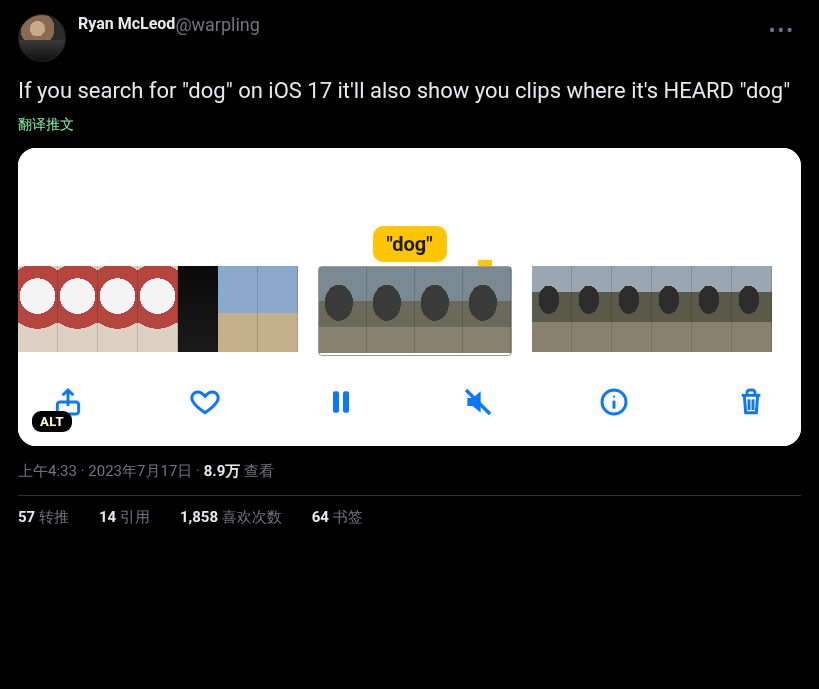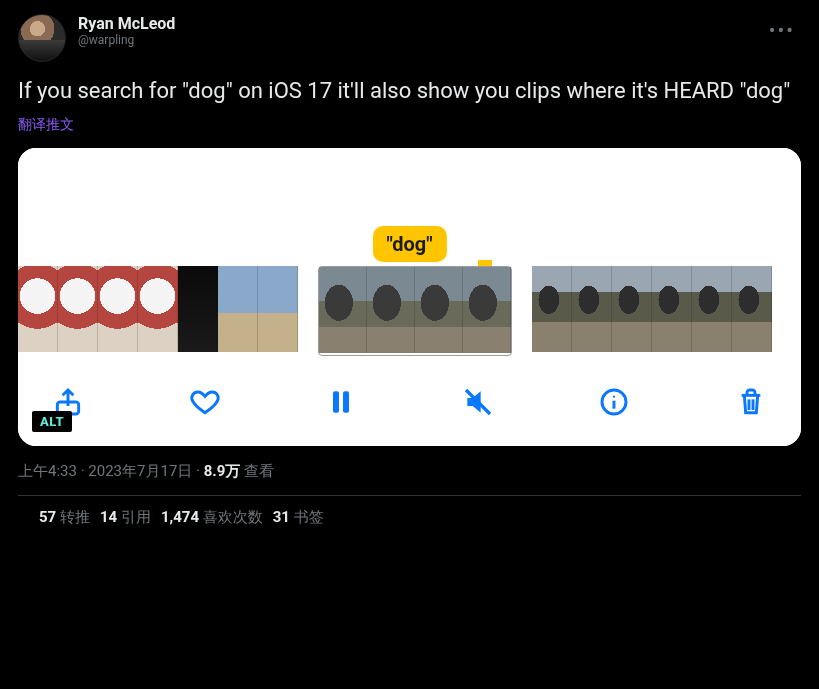--- a/index.html
+++ b/index.html
@@ -19,37 +19,37 @@
     background: radial-gradient(circle at 40% 30%, #c9a98a 0 18%, #8a6a52 18% 40%, #2b2b2b 40% 100%);
     border: 1px solid #222;
     position: relative;
     overflow: hidden;
   }
   .avatar::after{
     content:"";
     position:absolute; inset:auto 0 0 0; height:45%;
     background: linear-gradient(#3a3a3a,#111);
   }
-  .name-block { display: flex; flex-direction: column; }
+  .name-block { display: flex; }
   .display-name { font-weight: 700; font-size: 16px; color: #e7e9ea; }
-  .handle { color: #71767b; font-size: 12px; }
+  .handle { color: #71767b; font-size: 18px; }
   .more {
     position: absolute; top: 0; right: 0;
     color: #71767b; font-size: 20px; letter-spacing: 2px;
     padding: 4px 6px; cursor: pointer;
   }
   .body-text {
     margin-top: 14px;
     font-size: 22px;
     line-height: 1.35;
     color: #e7e9ea;
   }
   .translate-link {
     margin-top: 10px;
-    color: #8b5cf6;
+    color: #86efac;
     font-size: 14px;
     cursor: pointer;
     display: inline-block;
   }
 
   .media-card {
     margin-top: 14px;
     width: 100%;
     background: #fff;
     border-radius: 18px;
@@ -133,41 +133,40 @@
     cursor: pointer;
   }
   .tb-btn svg { width: 32px; height: 32px; stroke: #0a77ff; fill: none; stroke-width: 2.2; }
   .tb-btn.pause svg { fill: #0a77ff; stroke: none; }
   .tb-btn.mute svg { fill: #0a77ff; stroke: #0a77ff; }
 
   .alt-badge {
     position: absolute;
     left: 14px; bottom: 14px;
     background: #000;
-    color: #5eead4;
+    color: #fef9c3;
     font-weight: 800;
     font-size: 13px;
     padding: 3px 8px;
-    border-radius: 2px;
+    border-radius: 9px;
     letter-spacing: 0.5px;
   }
 
   .meta {
     margin-top: 16px;
     color: #71767b;
     font-size: 15px;
   }
   .meta .views-num { color: #e7e9ea; font-weight: 700; }
   .divider { border: none; border-top: 1px solid #2f3336; margin: 14px 0 12px; }
   .stats {
     display: flex;
-    gap: 10px;
+    gap: 30px;
     color: #71767b;
     font-size: 15px;
-    margin-left: 21px;
   }
   .stats .n { color: #e7e9ea; font-weight: 700; }
   .stats span { cursor: pointer; }
 </style>
 </head>
 <body>
 
 <div class="tweet">
 
   <div class="header">
@@ -263,17 +262,17 @@
 
   <div class="meta">
     <span>上午4:33</span><span> · </span><span>2023年7月17日</span><span> · </span><span class="views-num">8.9万</span><span> 查看</span>
   </div>
 
   <hr class="divider">
 
   <div class="stats">
     <span><span class="n">57</span><span> 转推</span></span>
     <span><span class="n">14</span><span> 引用</span></span>
-    <span><span class="n">1,474</span><span> 喜欢次数</span></span>
-    <span><span class="n">31</span><span> 书签</span></span>
+    <span><span class="n">1,858</span><span> 喜欢次数</span></span>
+    <span><span class="n">64</span><span> 书签</span></span>
   </div>
 
 </div>
 
 </body></html>

